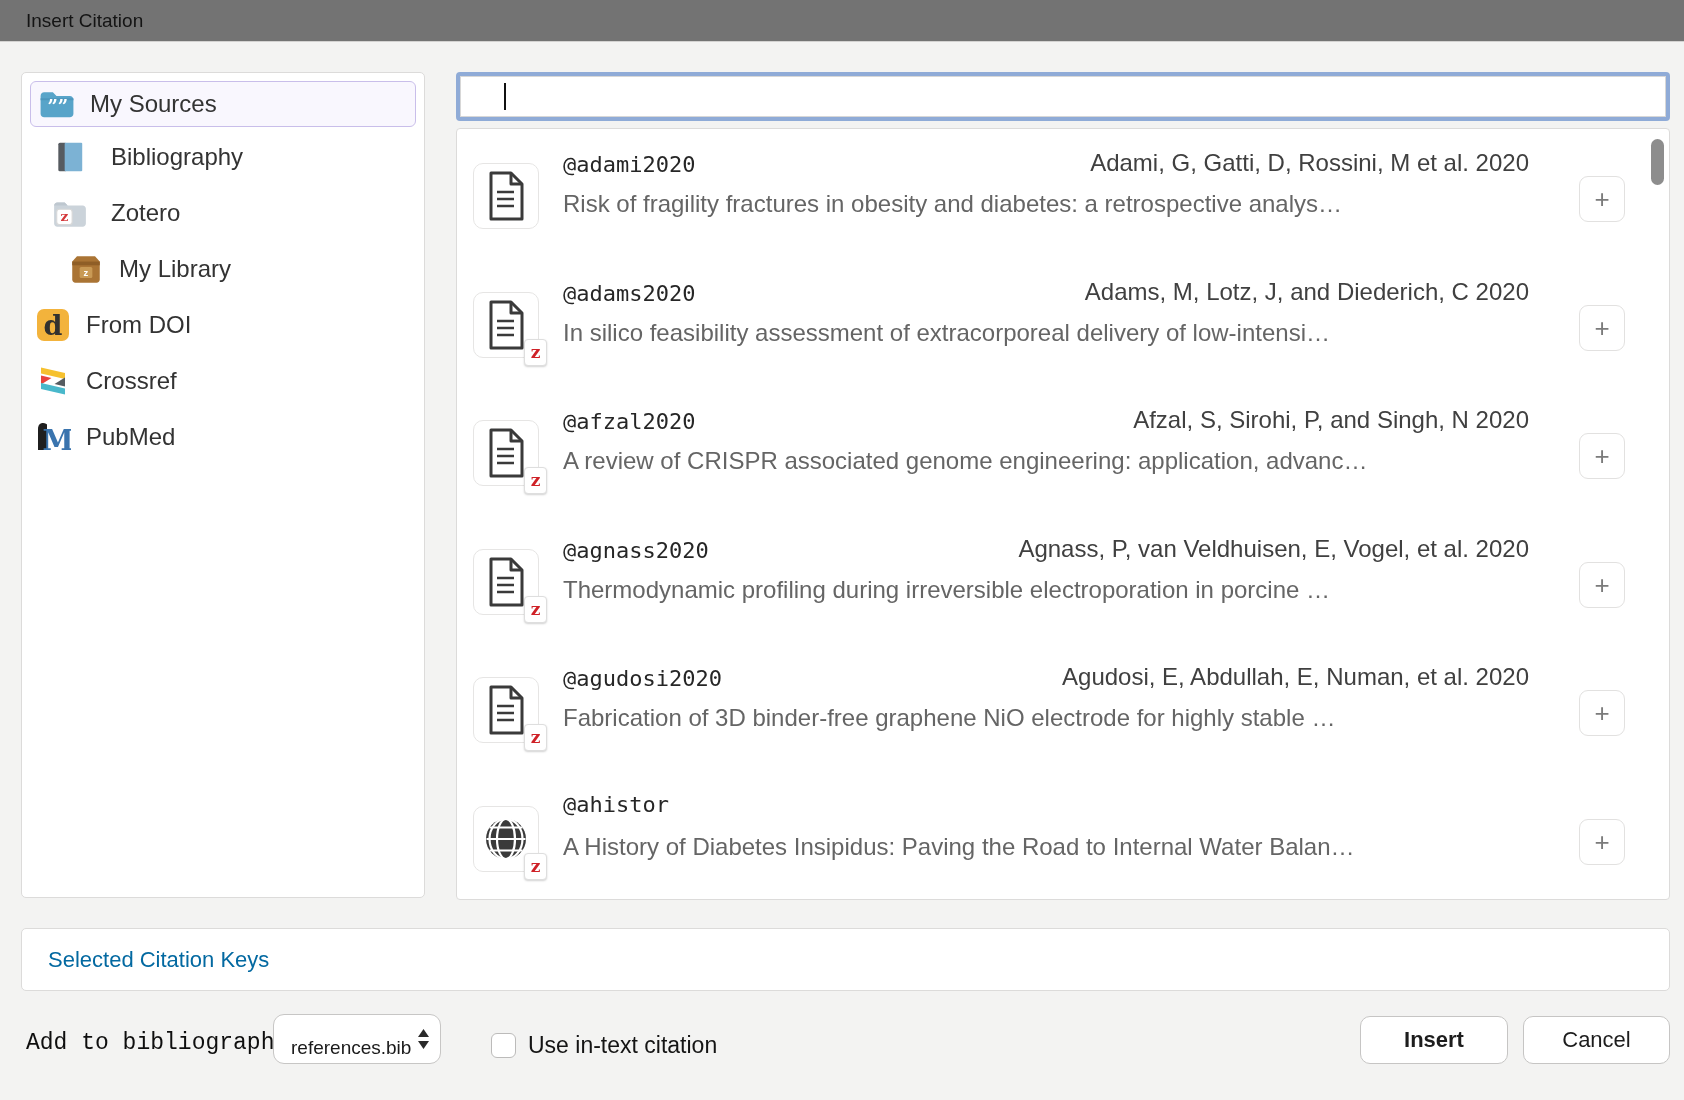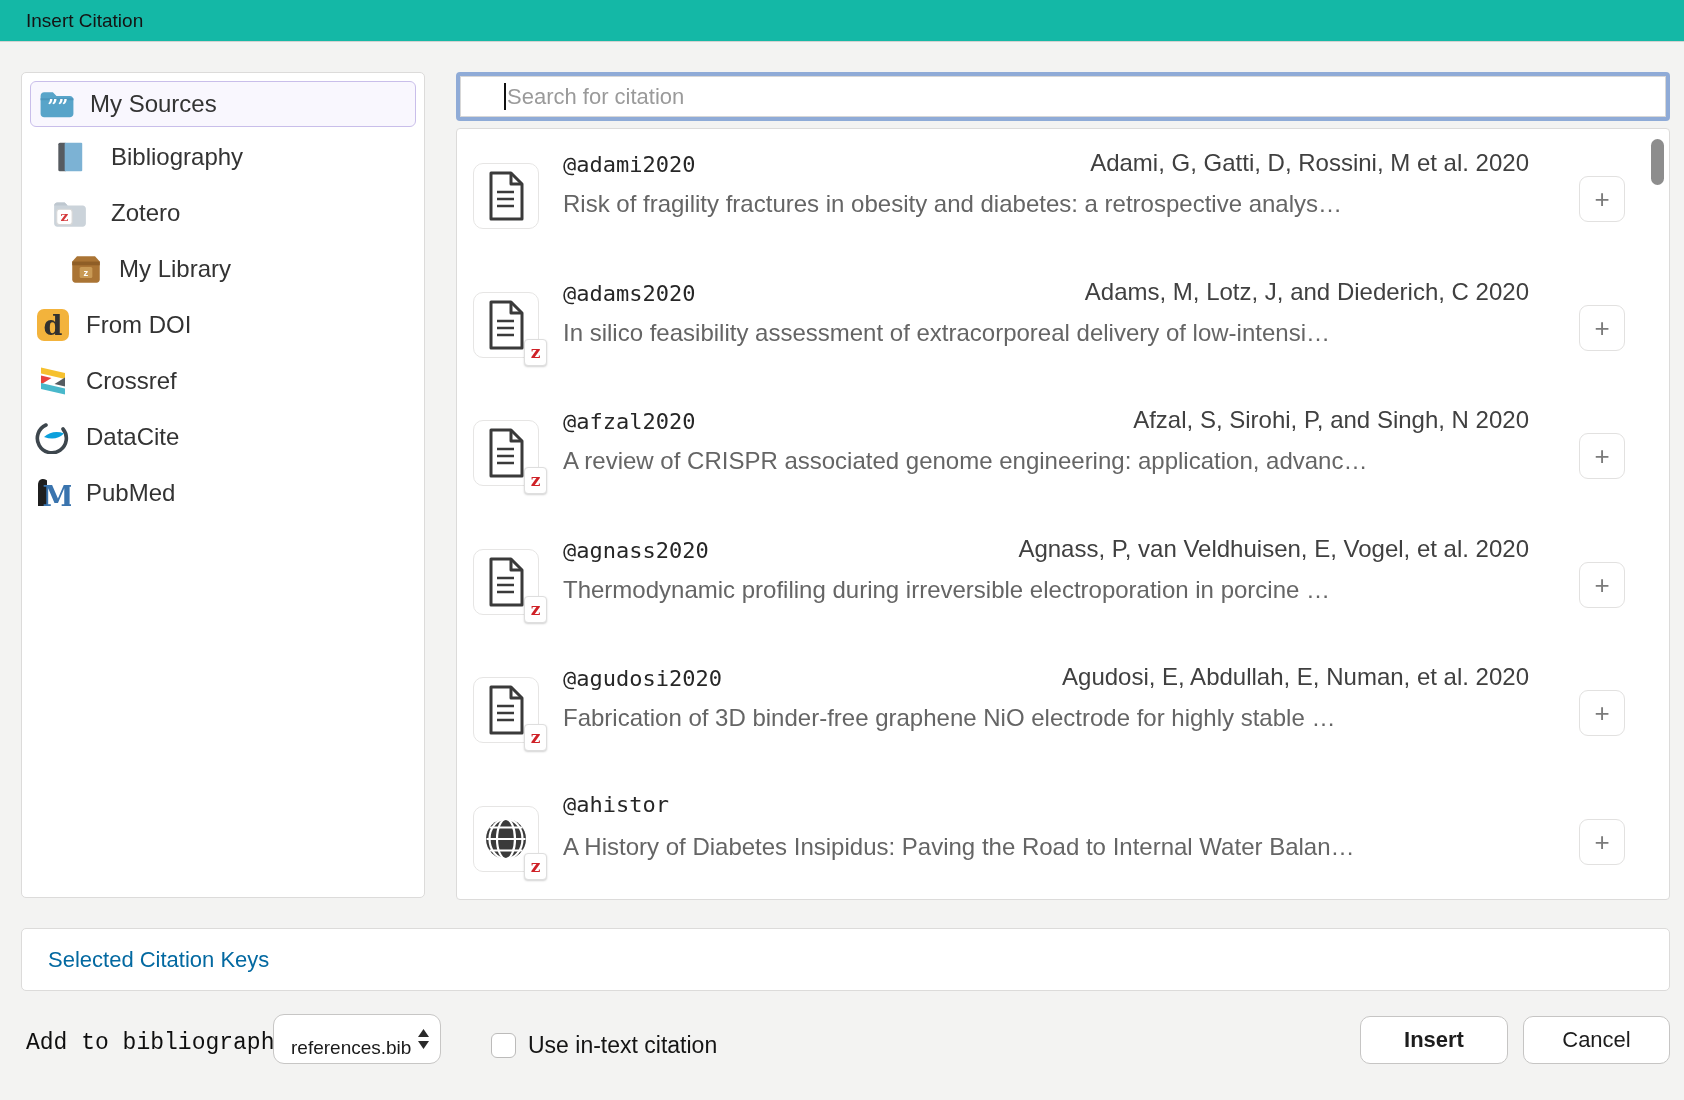--- a/index.html
+++ b/index.html
@@ -5,21 +5,21 @@
   * { margin:0; padding:0; box-sizing:border-box; }
   html,body { width:1684px; height:1100px; overflow:hidden; }
   body {
     font-family:"Liberation Sans","DejaVu Sans",sans-serif;
     background:#f3f3f2;
     position:relative;
     color:#222;
   }
   .titlebar {
     position:absolute; left:0; top:0; width:1684px; height:42px;
-    background:#14b8a6; border-bottom:1px solid #d3d2d1;
+    background:#737373; border-bottom:1px solid #d3d2d1;
     display:flex; align-items:center; padding-left:26px;
     font-size:19px; color:#141414;
   }
   
   .sidebar {
     position:absolute; left:21px; top:72px; width:404px; height:826px;
     background:#fff; border:1px solid #dcdbda; border-radius:5px;
     overflow:hidden;
   }
   .s-item {
@@ -197,43 +197,33 @@
               <polygon points="5,3.5 29,9 29,15 5,9.5" fill="#f6c12f"></polygon>
               <polygon points="5,11.5 15.5,14 5,20.5" fill="#e8433c"></polygon>
               <polygon points="29,30.5 5,25 5,19 29,24.5" fill="#49b8cb"></polygon>
               <polygon points="29,22.5 18.5,20 29,13.5" fill="#555c61"></polygon>
             </svg>
           </span>
     <span class="label">Crossref</span>
   </div>
         <div class="s-item indent0">
     <span class="icon s-icon">
-            <svg viewBox="0 0 34 34">
-              <path d="M10 5A14.5 14.5 0 1 0 27 9" fill="none" stroke="#3d464d" stroke-width="3.6" stroke-linecap="round"></path>
-              <path d="M8 17q9-7.5 20-3.5q-8 8-20 3.5" fill="#0ba0dc"></path>
-            </svg>
-          </span>
-    <span class="label">DataCite</span>
-  </div>
-        <div class="s-item indent0">
-    <span class="icon s-icon">
             <svg viewBox="0 0 36 32">
               <path d="M3 29V8C3 4 5 2 8 2c2.5 0 4 1.5 4 1.5V29Z" fill="#1f1f1f"></path>
               <text x="23" y="29" text-anchor="middle" font-size="28" font-weight="bold" fill="#3a74ae" font-family="DejaVu Serif,serif">M</text>
             </svg>
           </span>
     <span class="label">PubMed</span>
   </div>
       </div>
   </aside>
 
   <div class="search">
     <span class="icon search-icon"></span>
     <span class="caret"></span>
-    <input type="text" placeholder="Search for citation" style="">
   </div>
 
   <div class="list">
     <div class="rows">
         <div class="c-row">
     <div class="c-iconbox">
       <span class="icon c-icon">
               <svg viewBox="0 0 44 52" fill="none" stroke="#3a3a3a" stroke-width="3" stroke-linejoin="round">
                 <path d="M7 3h20l11 11v35H7Z" fill="#ffffff"></path>
                 <path d="M27 3v11h11"></path>

